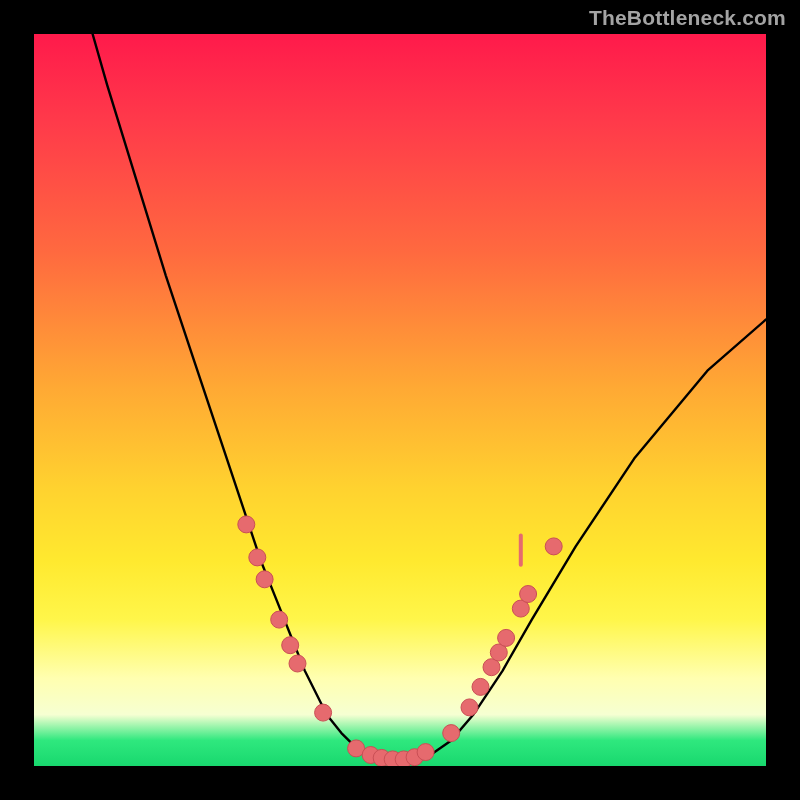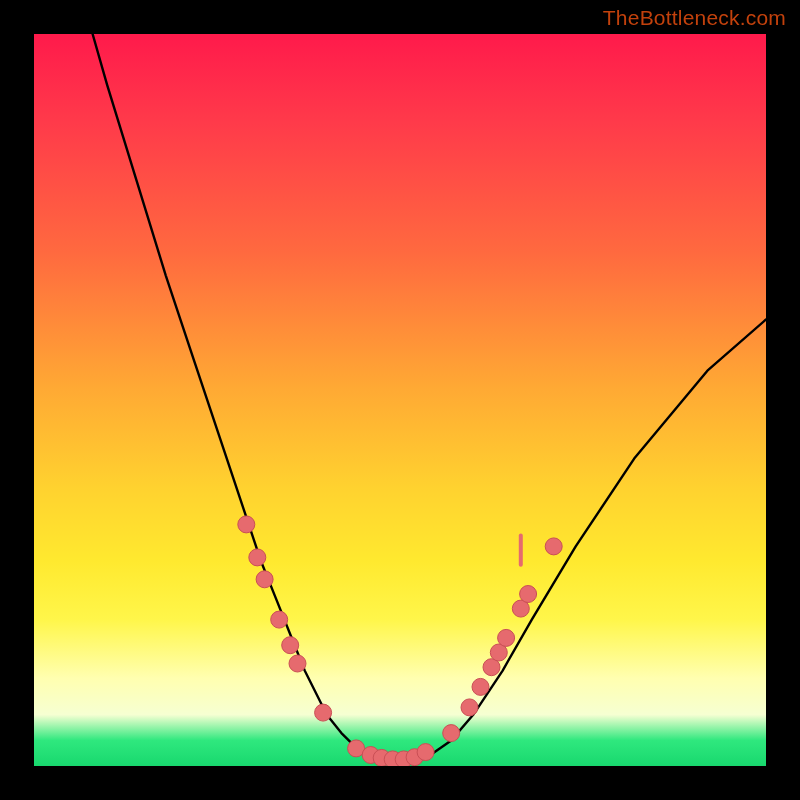--- a/index.html
+++ b/index.html
@@ -46,23 +46,23 @@
   svg.curve {
     position: absolute;
     inset: 0;
     width: 732px;
     height: 732px;
   }
   .watermark {
     position: absolute;
     top: 6px;
     right: 14px;
-    color: #c2410c;
+    color: #a3a3a3;
     font-size: 21px;
-    font-weight: 400;
+    font-weight: 700;
     letter-spacing: 0.2px;
   }
 </style>
 </head>
 <body>
 
 <div class="frame">
   <div class="plot-area">
     <div class="gradient"></div>
     <svg class="curve" viewBox="0 0 732 732" preserveAspectRatio="none">

